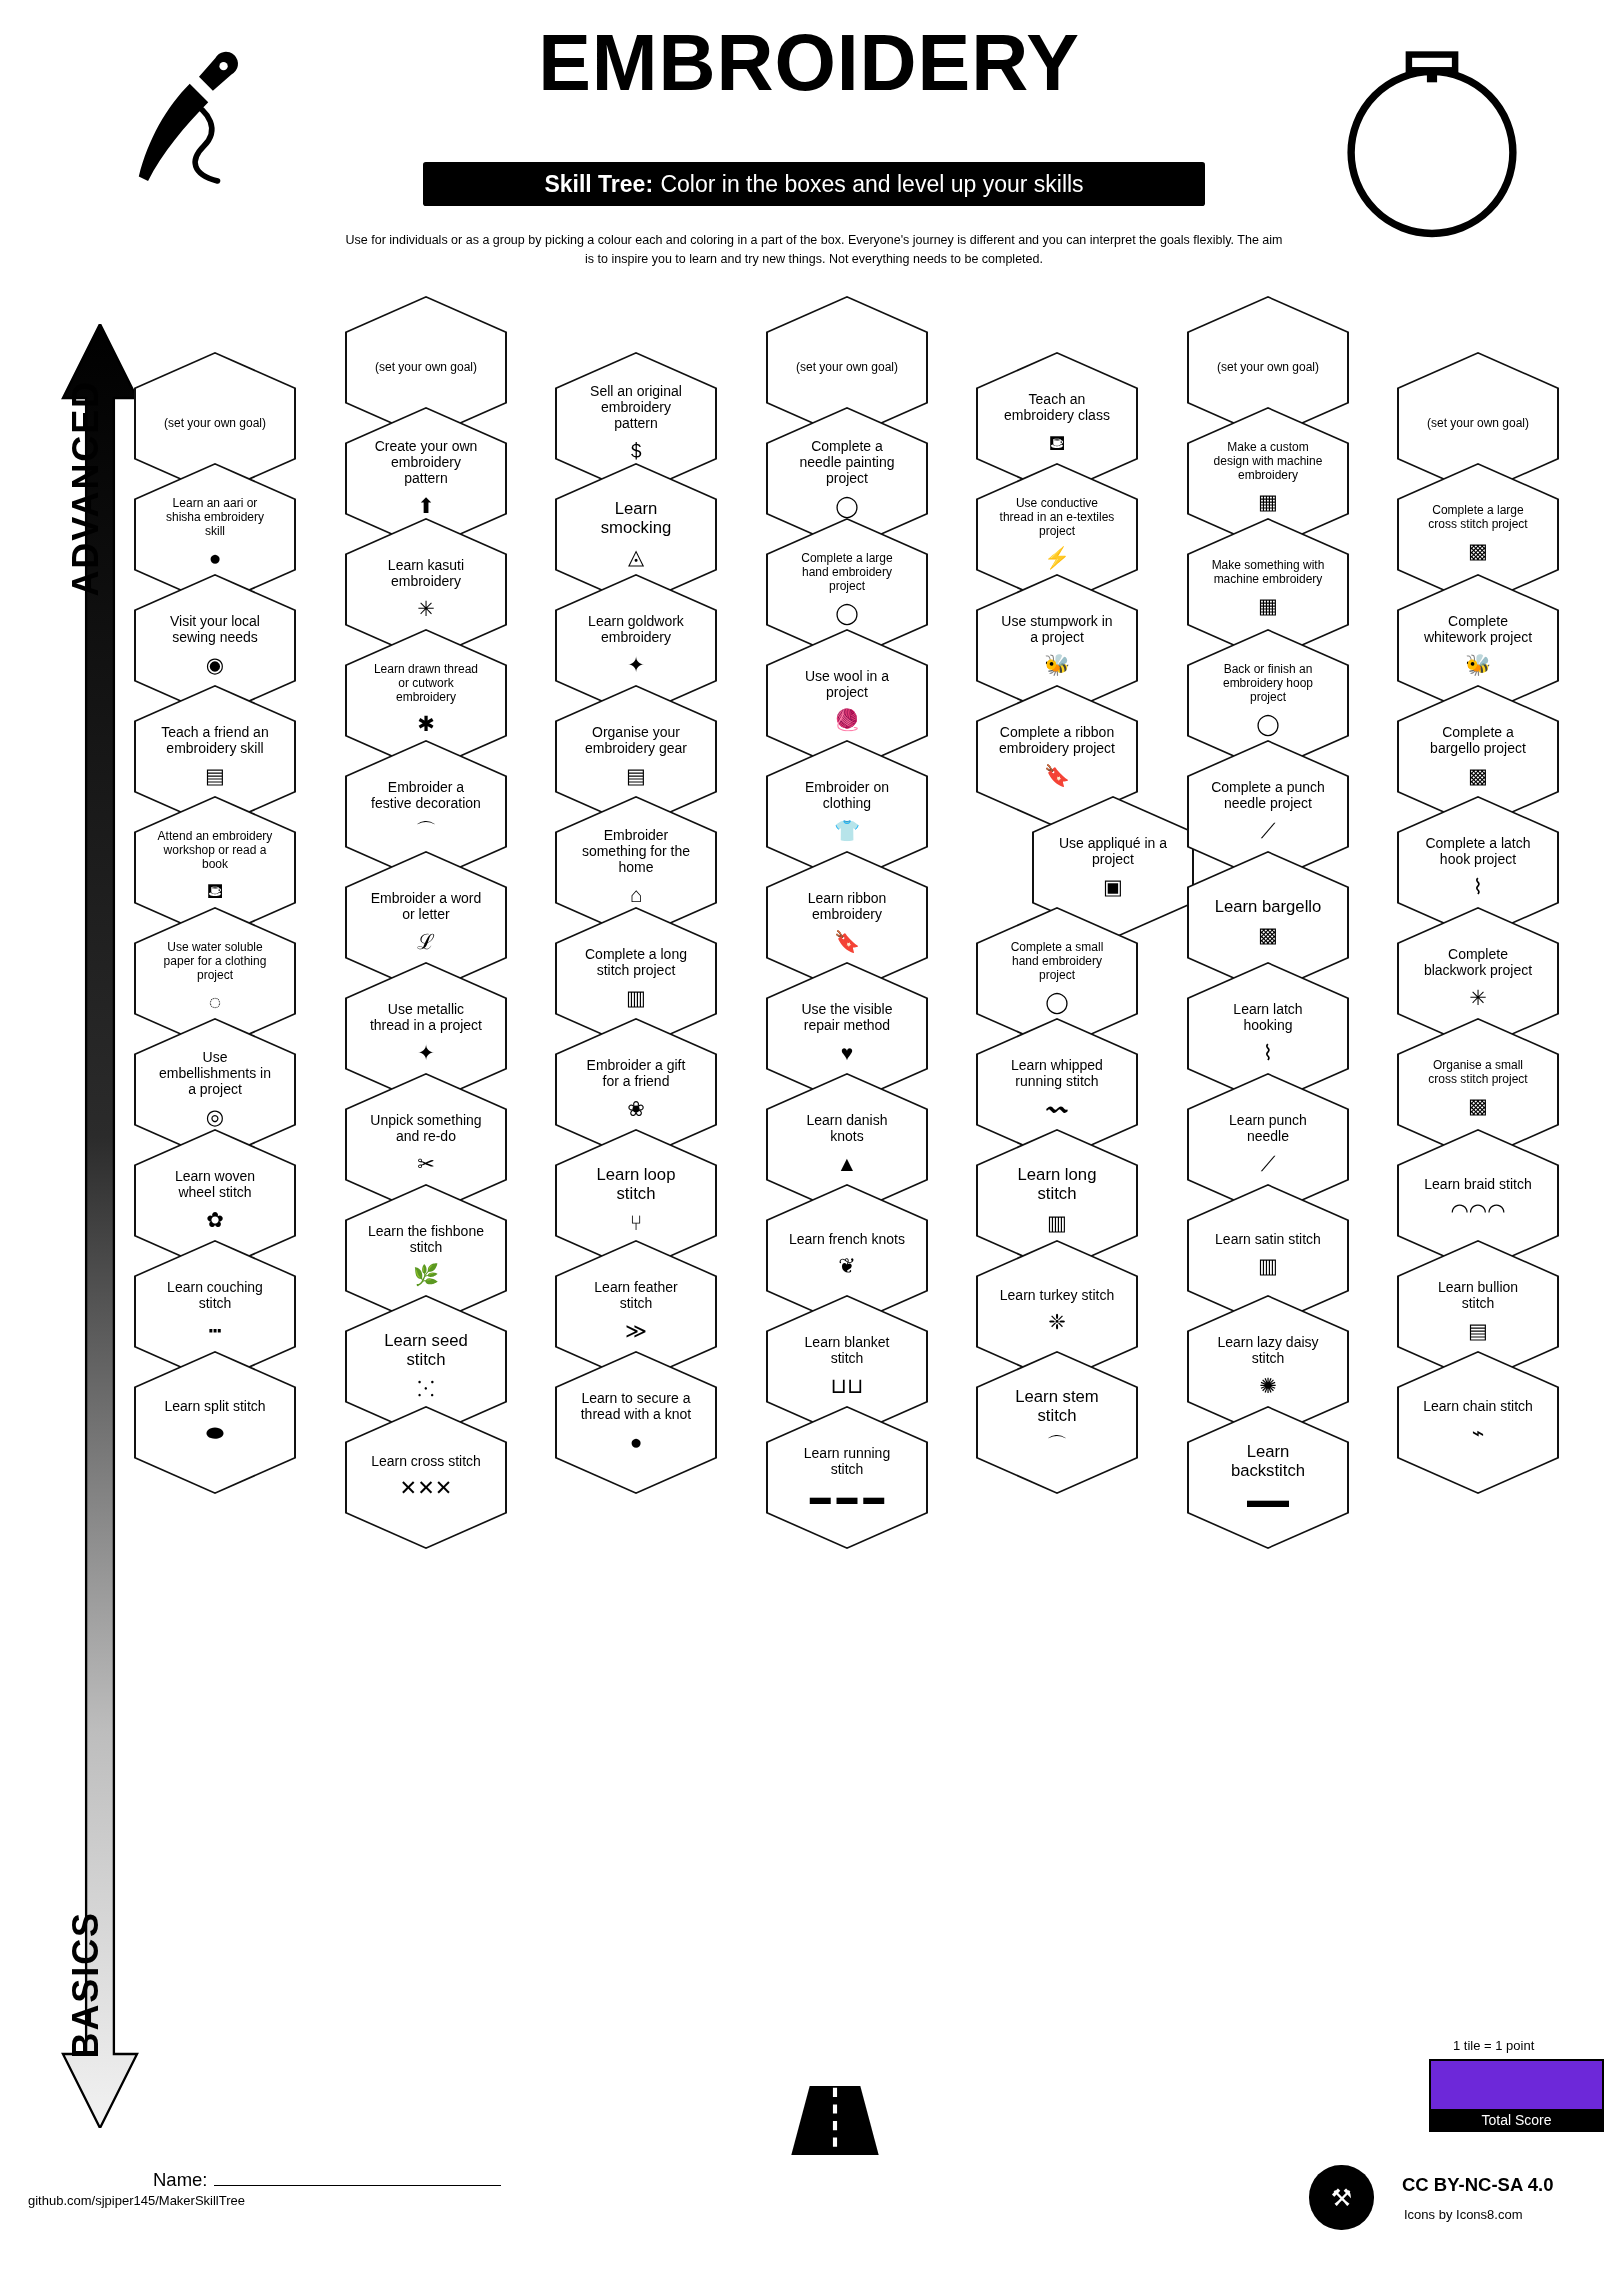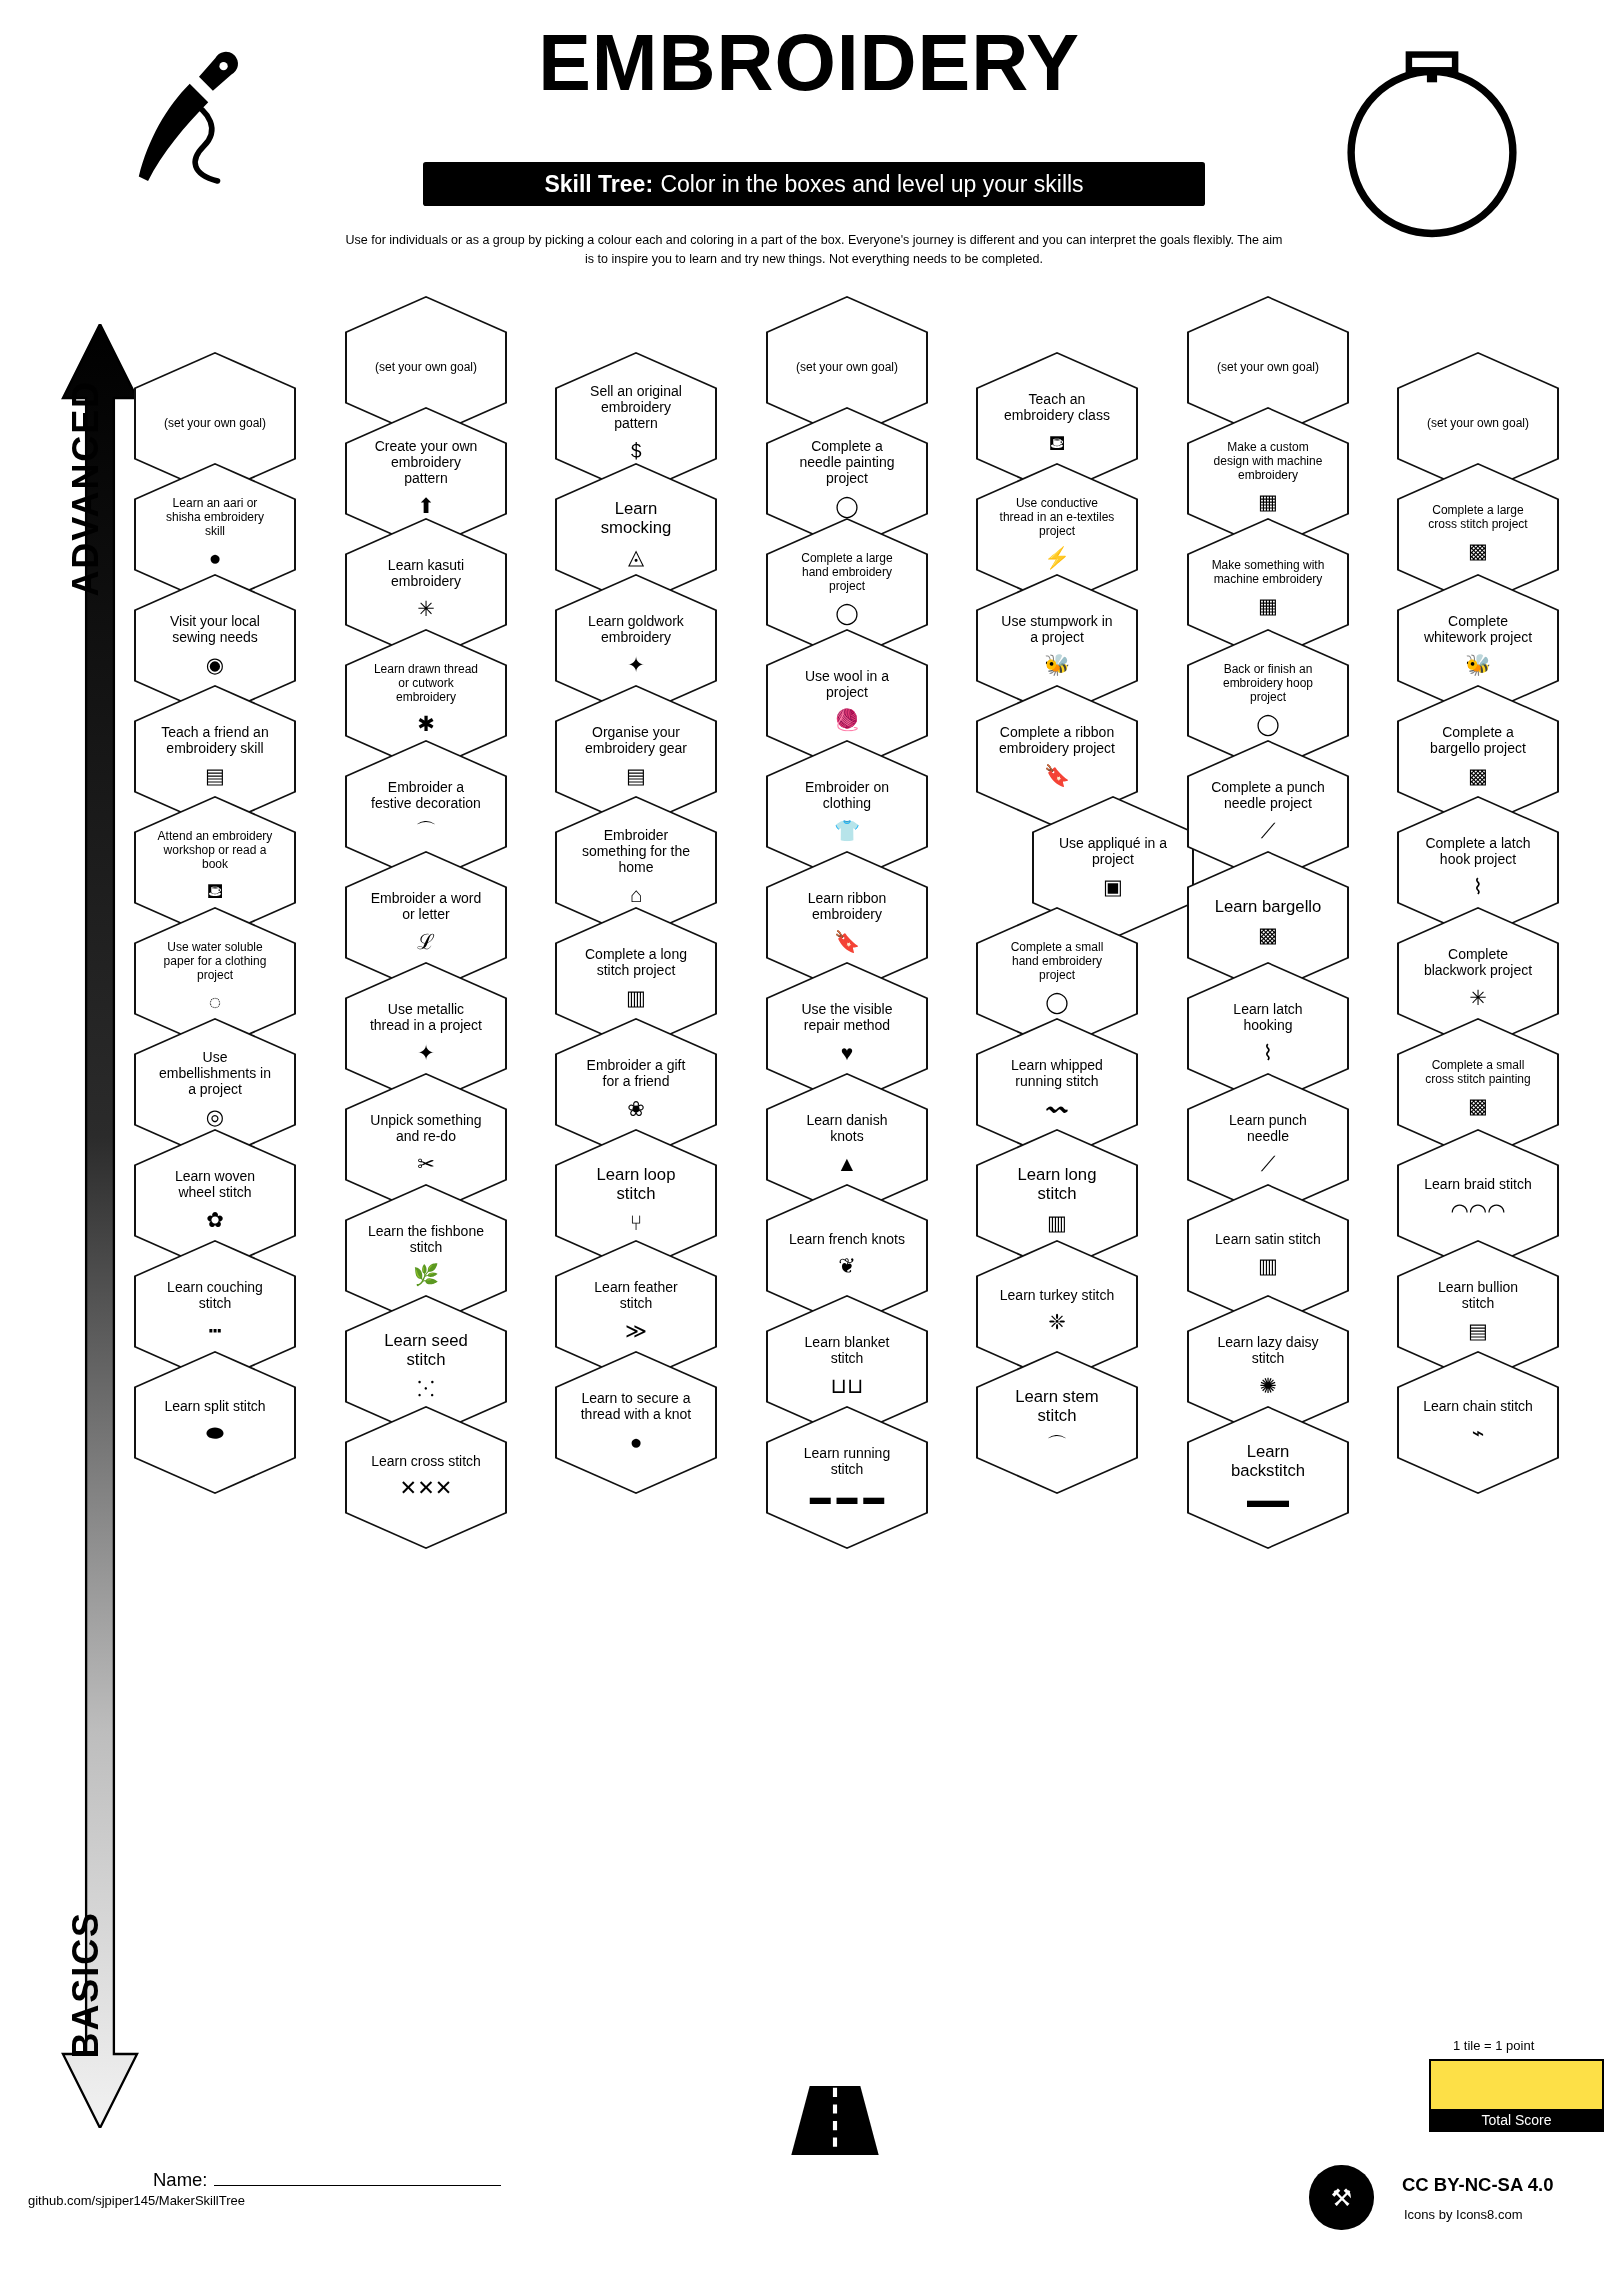--- a/index.html
+++ b/index.html
@@ -85,21 +85,21 @@
   .namebar{position:absolute;left:153px;top:2165px;font-size:18.5px;}
   .nameline{display:inline-block;border-bottom:1.9px solid #000;width:287px;height:20.4px;margin-left:6.5px;}
   .ghlink{position:absolute;left:28px;top:2193px;font-size:13px;}
   .footerbar{
     position:absolute;left:0;top:2234px;width:1623px;height:61px;background:#000;color:#fff;
     display:flex;align-items:center;justify-content:center;
     font-size:20.4px;font-weight:bold;letter-spacing:0.5px;
   }
   .scorebox{
     position:absolute;left:1429px;top:2059px;width:171px;height:69px;
-    border:2.3px solid #000;background:#fde047;
+    border:2.3px solid #000;background:#6d28d9;
   }
   .scorebox .strip{
     position:absolute;left:0;bottom:0;width:100%;height:21px;background:#000;color:#fff;
     display:flex;align-items:center;justify-content:center;font-size:14px;
   }
   .tilepoint{position:absolute;left:1453px;top:2038px;font-size:13px;}
   .cclabel{position:absolute;left:1402px;top:2174px;font-size:18.5px;font-weight:bold;}
   .icons8{position:absolute;left:1404px;top:2207px;font-size:13px;}
   .badge{position:absolute;left:1309px;top:2165px;width:65px;height:65px;border-radius:32px;background:#000;
          display:flex;align-items:center;justify-content:center;color:#fff;font-size:24px;}
@@ -553,21 +553,21 @@
         </div>
       </div>
       <div class="hex" style="left: 1397px; top: 907px;">
         <div class="inner">
           <div class="lbl">Complete blackwork project</div>
           <div class="ico">✳</div>
         </div>
       </div>
       <div class="hex" style="left: 1397px; top: 1018px;">
         <div class="inner">
-          <div class="lbl small">Complete a small cross stitch painting</div>
+          <div class="lbl small">Organise a small cross stitch project</div>
           <div class="ico">▩</div>
         </div>
       </div>
       <div class="hex" style="left: 1397px; top: 1129px;">
         <div class="inner">
           <div class="lbl">Learn braid stitch</div>
           <div class="ico">◠◠◠</div>
         </div>
       </div>
       <div class="hex" style="left: 1397px; top: 1240px;">

